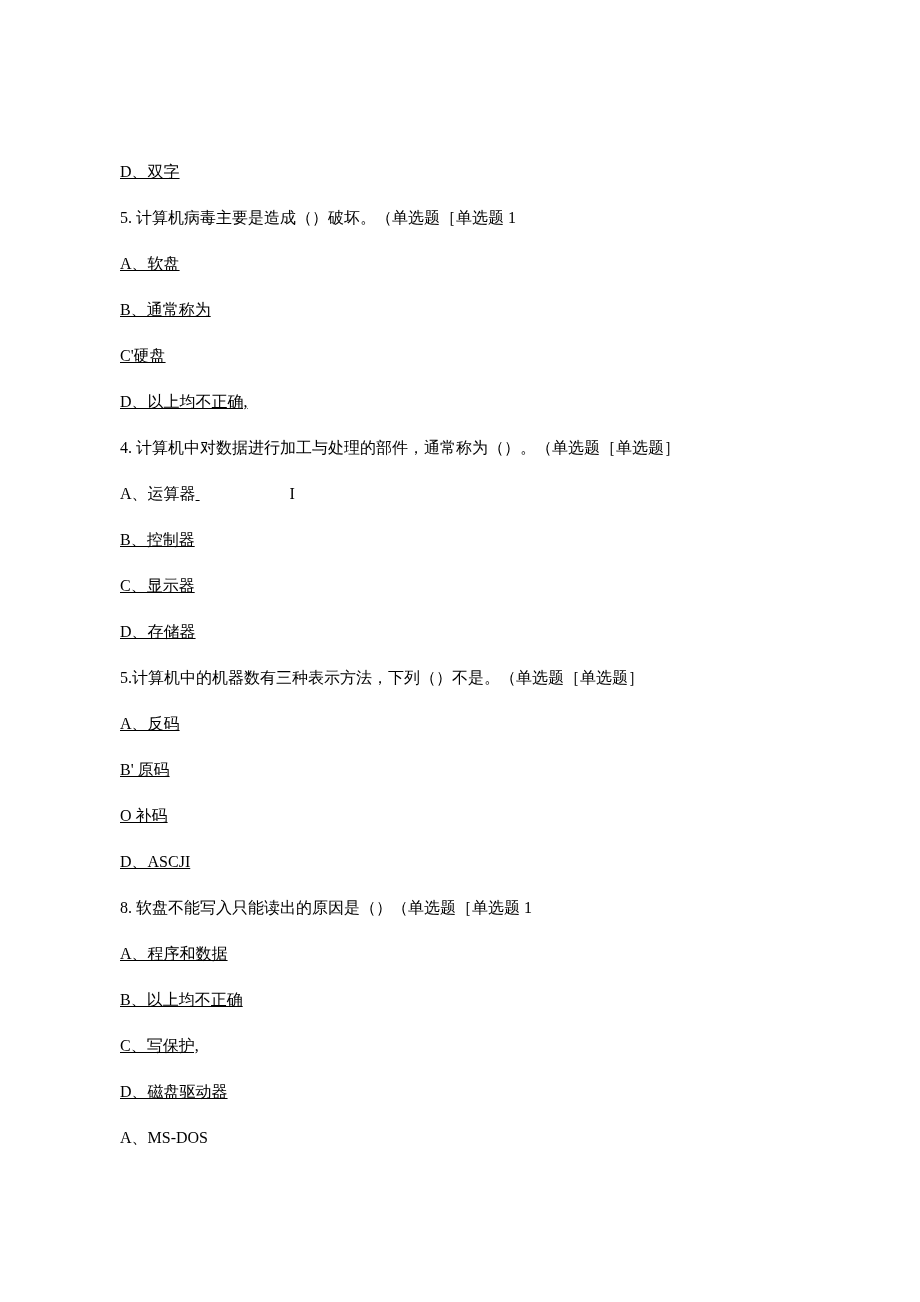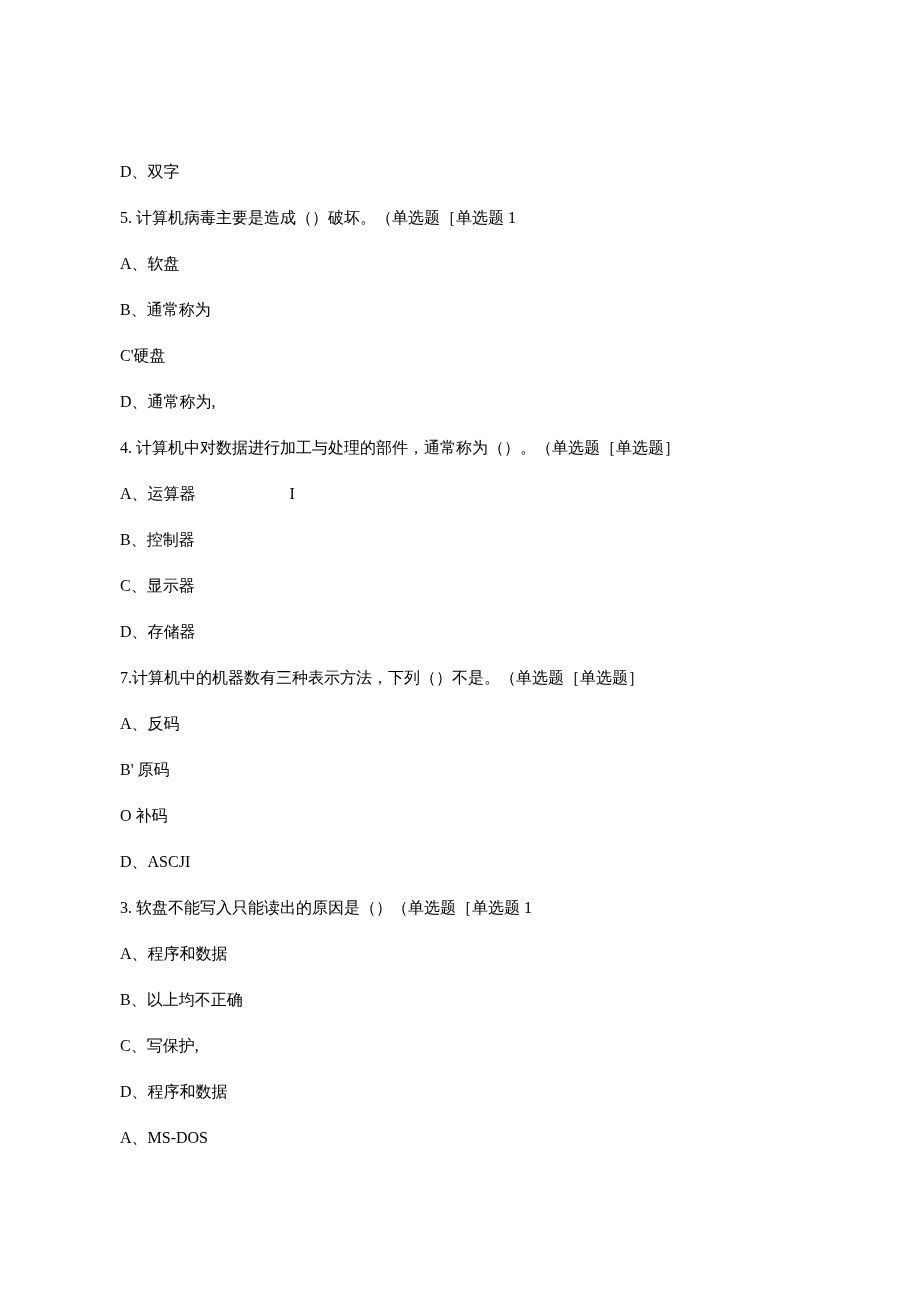--- a/index.html
+++ b/index.html
@@ -8,20 +8,21 @@
       height: 1302px;
       background: #ffffff;
       font-family: "SimSun", "宋体", serif;
       font-size: 16px;
       color: #000000;
       padding: 160px 120px 60px 120px;
       line-height: 1.5;
     }
     .line {
       margin-bottom: 22px;
+      text-decoration: underline;
     }
     .question {
       margin-bottom: 22px;
     }
     .q6-a {
       display: inline-block;
     }
     .q6-a-extra {
       display: inline-block;
       margin-left: 90px;
@@ -29,36 +30,36 @@
   </style>
 </head>
 <body>
 
 <div class="line">D、双字</div>
 
 <div class="question">5. 计算机病毒主要是造成（）破坏。（单选题［单选题 1</div>
 <div class="line">A、软盘</div>
 <div class="line">B、通常称为</div>
 <div class="line">C'硬盘</div>
-<div class="line">D、通常称为,</div>
+<div class="line">D、以上均不正确,</div>
 
 <div class="question">4. 计算机中对数据进行加工与处理的部件，通常称为（）。（单选题［单选题］</div>
 <div class="line">
   <span class="q6-a">A、运算器</span>
   <span class="q6-a-extra">I</span>
 </div>
 <div class="line">B、控制器</div>
 <div class="line">C、显示器</div>
 <div class="line">D、存储器</div>
 
-<div class="question">7.计算机中的机器数有三种表示方法，下列（）不是。（单选题［单选题］</div>
+<div class="question">5.计算机中的机器数有三种表示方法，下列（）不是。（单选题［单选题］</div>
 <div class="line">A、反码</div>
 <div class="line">B' 原码</div>
 <div class="line">O 补码</div>
 <div class="line">D、ASCJI</div>
 
-<div class="question">3. 软盘不能写入只能读出的原因是（）（单选题［单选题 1</div>
+<div class="question">8. 软盘不能写入只能读出的原因是（）（单选题［单选题 1</div>
 <div class="line">A、程序和数据</div>
 <div class="line">B、以上均不正确</div>
 <div class="line">C、写保护,</div>
-<div class="line">D、程序和数据</div>
+<div class="line">D、磁盘驱动器</div>
 
 <div class="question">A、MS-DOS</div>
 
 </body></html>

